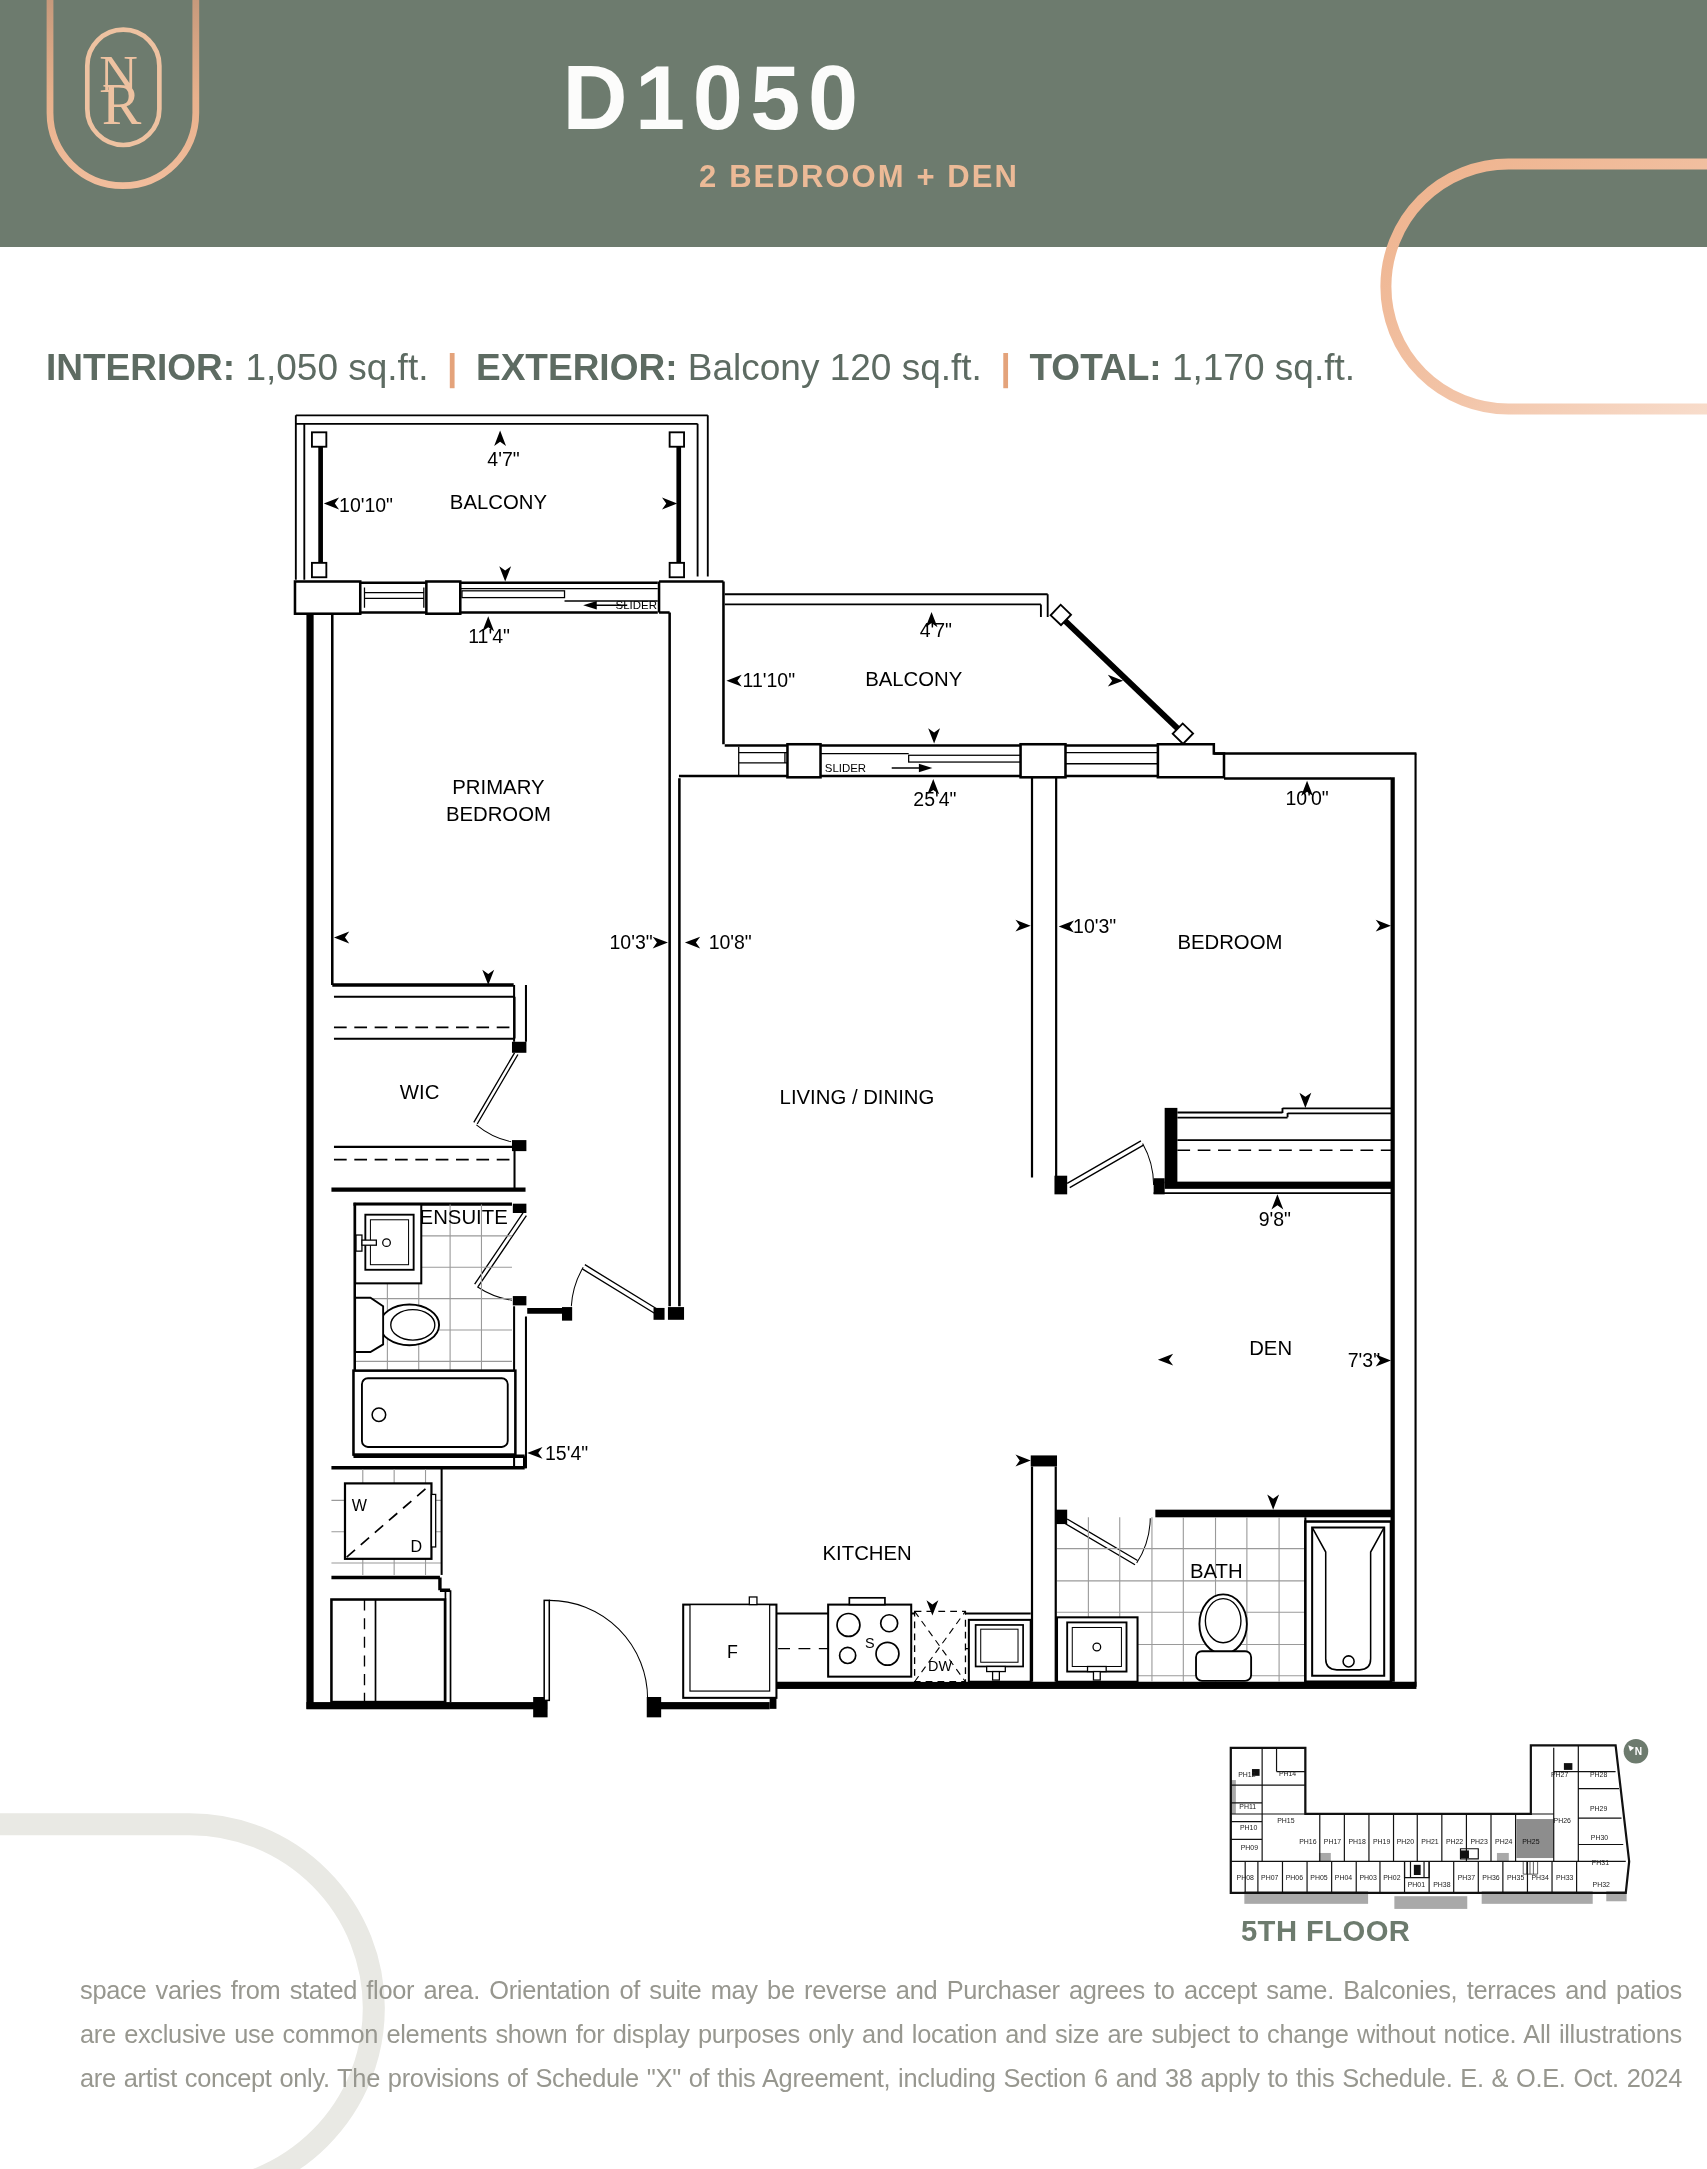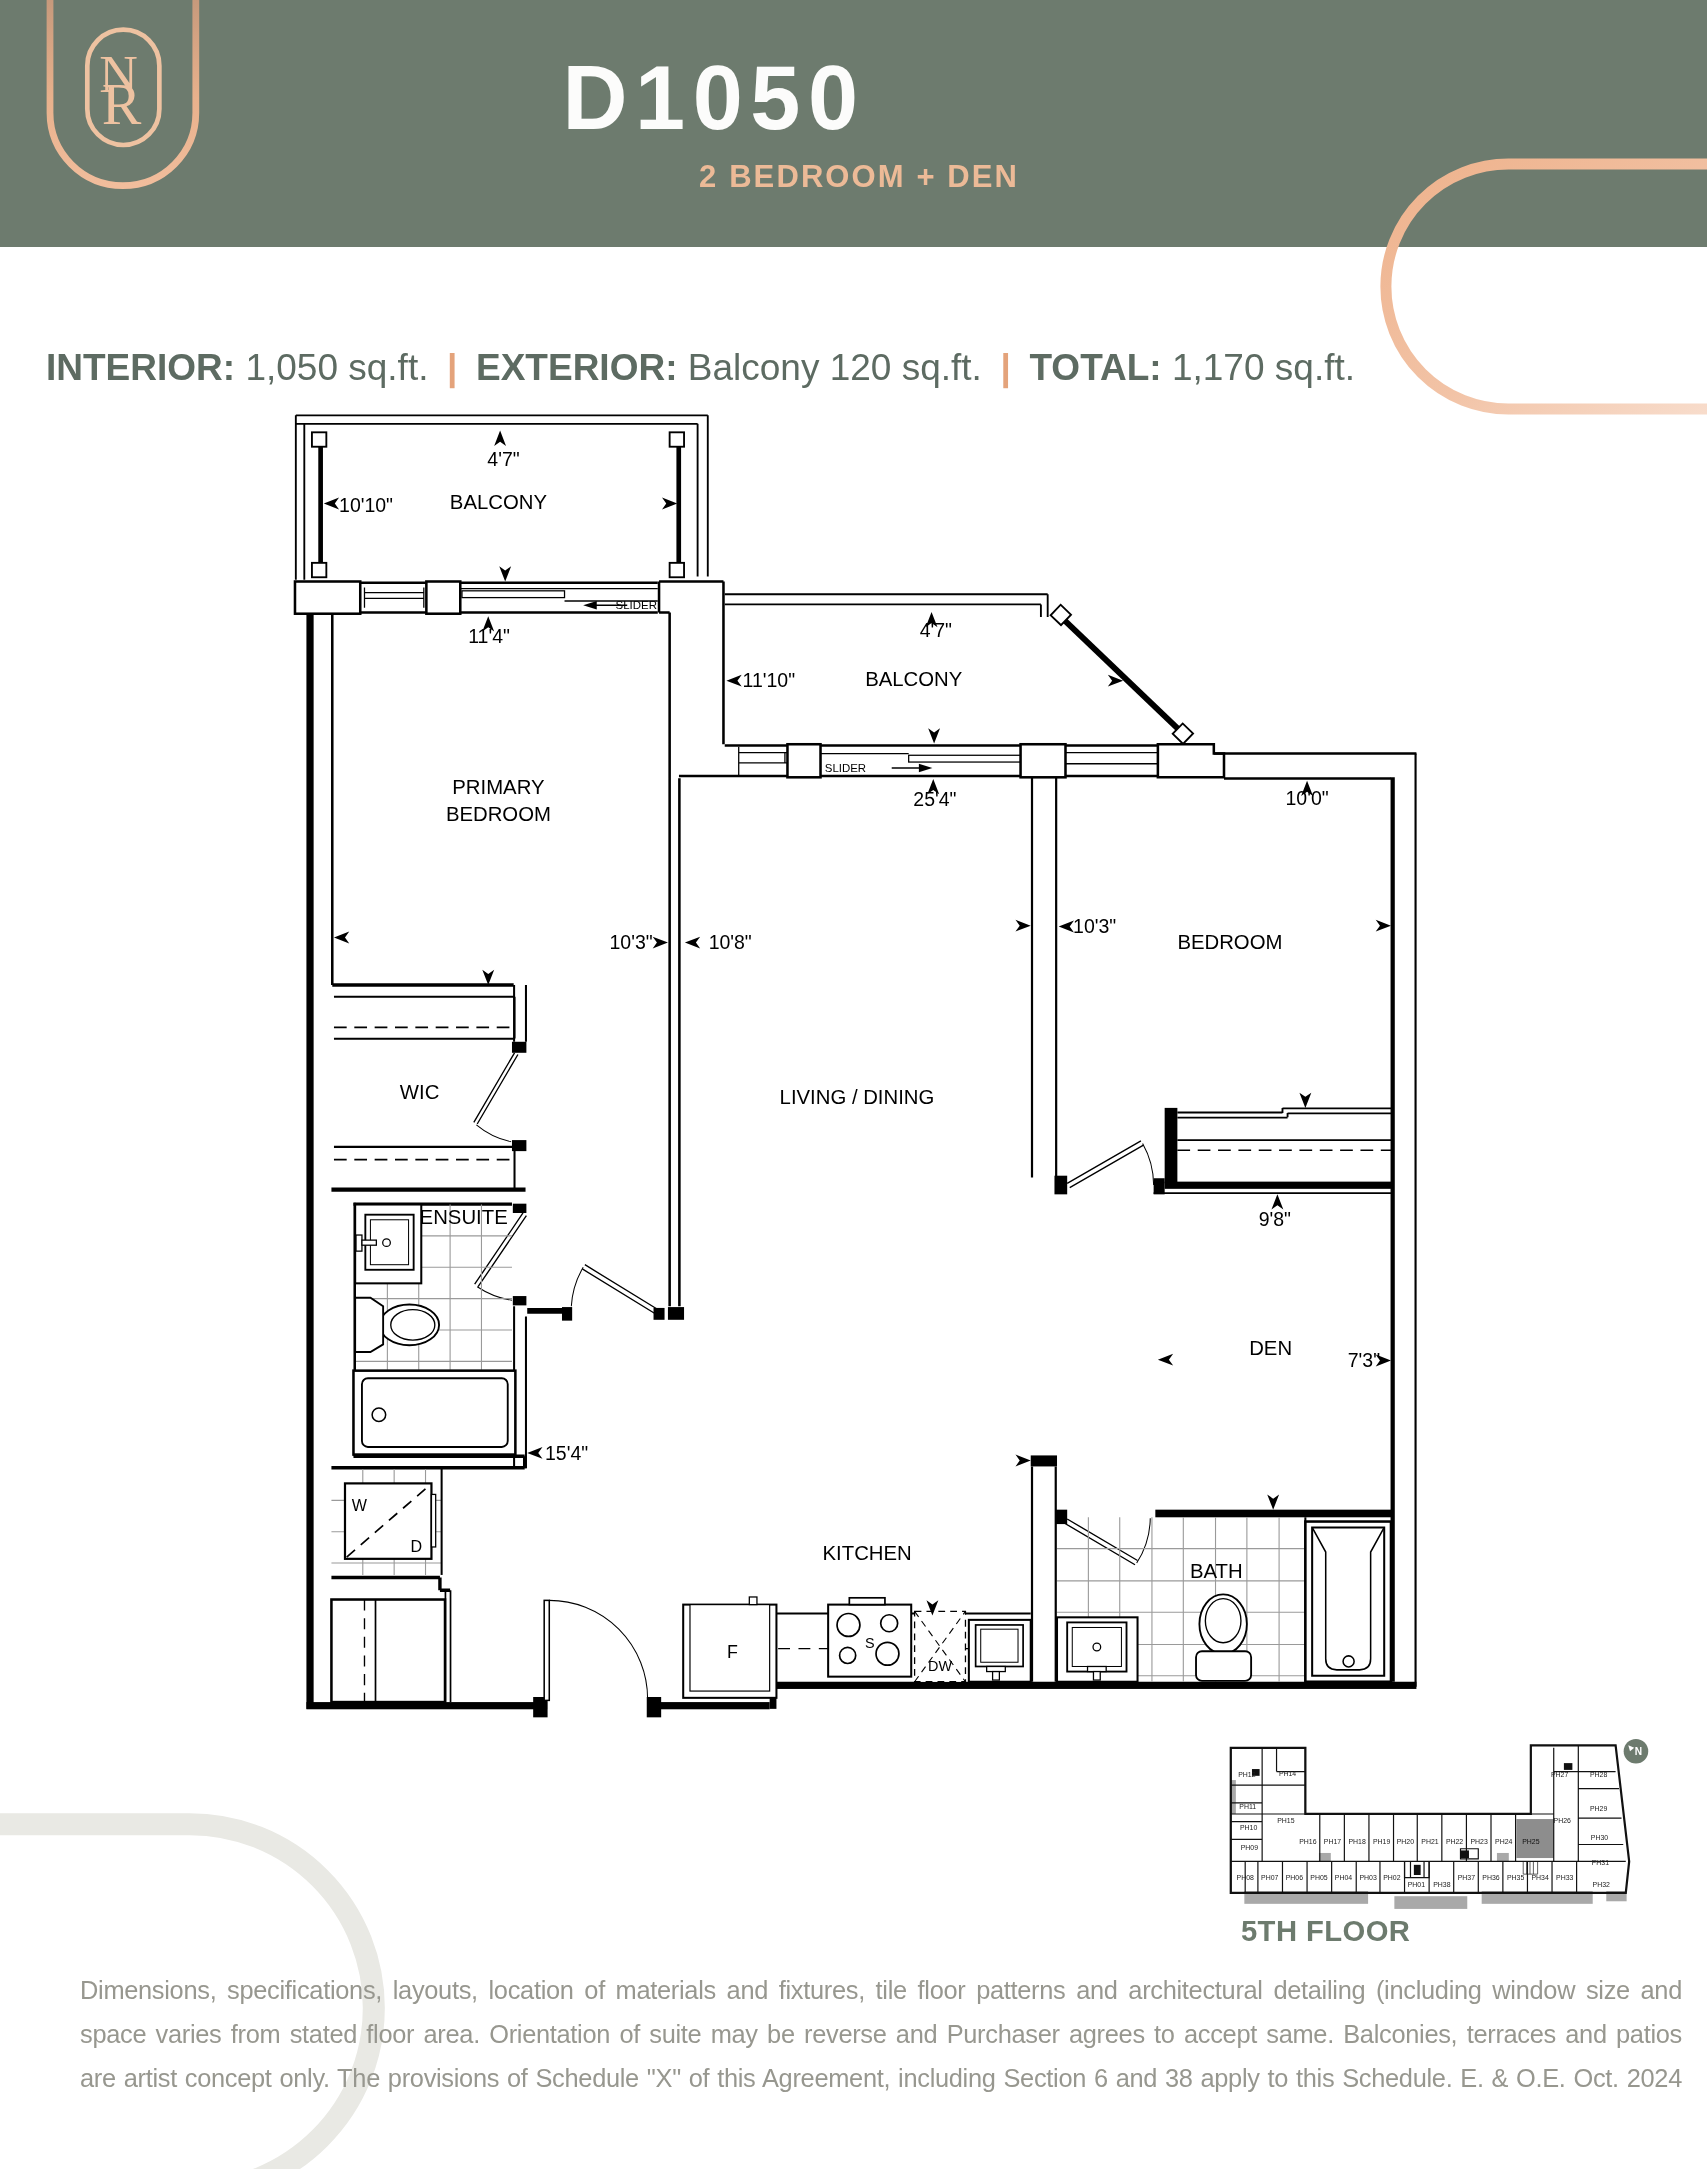--- a/index.html
+++ b/index.html
@@ -381,17 +381,17 @@
 
   <circle cx="1930" cy="2066" r="14.5" fill="#6d7b6e" stroke="none"></circle>
   <text x="1933" y="2071" font-family="Liberation Sans,sans-serif" font-size="12" font-weight="bold" fill="#fff" text-anchor="middle">N</text>
   <polygon points="1921,2059 1928,2062 1923,2066" fill="#fff" stroke="none"></polygon>
 
   <text x="1464" y="2290" font-family="Liberation Sans,sans-serif" font-size="34.5" font-weight="bold" letter-spacing="0.5" fill="#6d7b6e">5TH FLOOR</text>
   </g>
 </svg>
 
 <div class="disc">
-<div>Dimensions, specifications, layouts, location of materials and fixtures, tile floor patterns and architectural detailing (including window size and</div>
 <div>space varies from stated floor area. Orientation of suite may be reverse and Purchaser agrees to accept same. Balconies, terraces and patios</div>
+<div>are exclusive use common elements shown for display purposes only and location and size are subject to change without notice. All illustrations</div>
 <div>are artist concept only. The provisions of Schedule "X" of this Agreement, including Section 6 and 38 apply to this Schedule. E. &amp; O.E. Oct. 2024</div>
 </div>
 
 
 </body></html>

